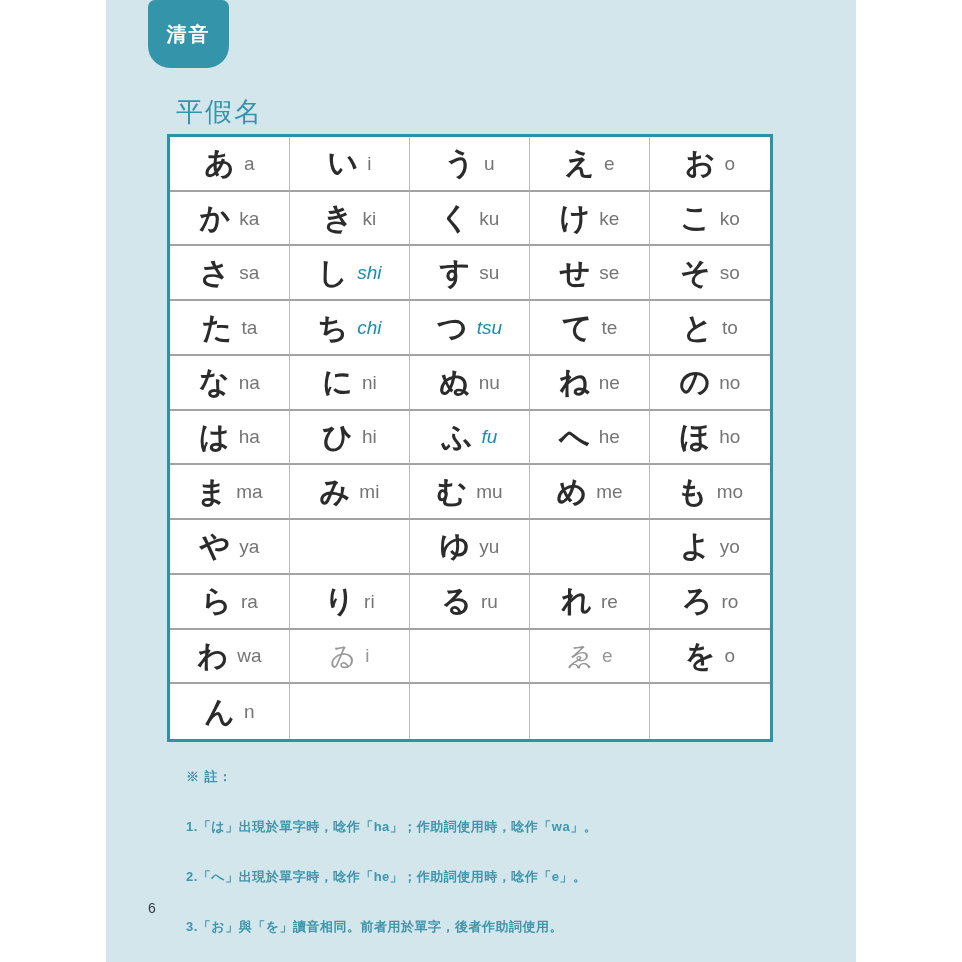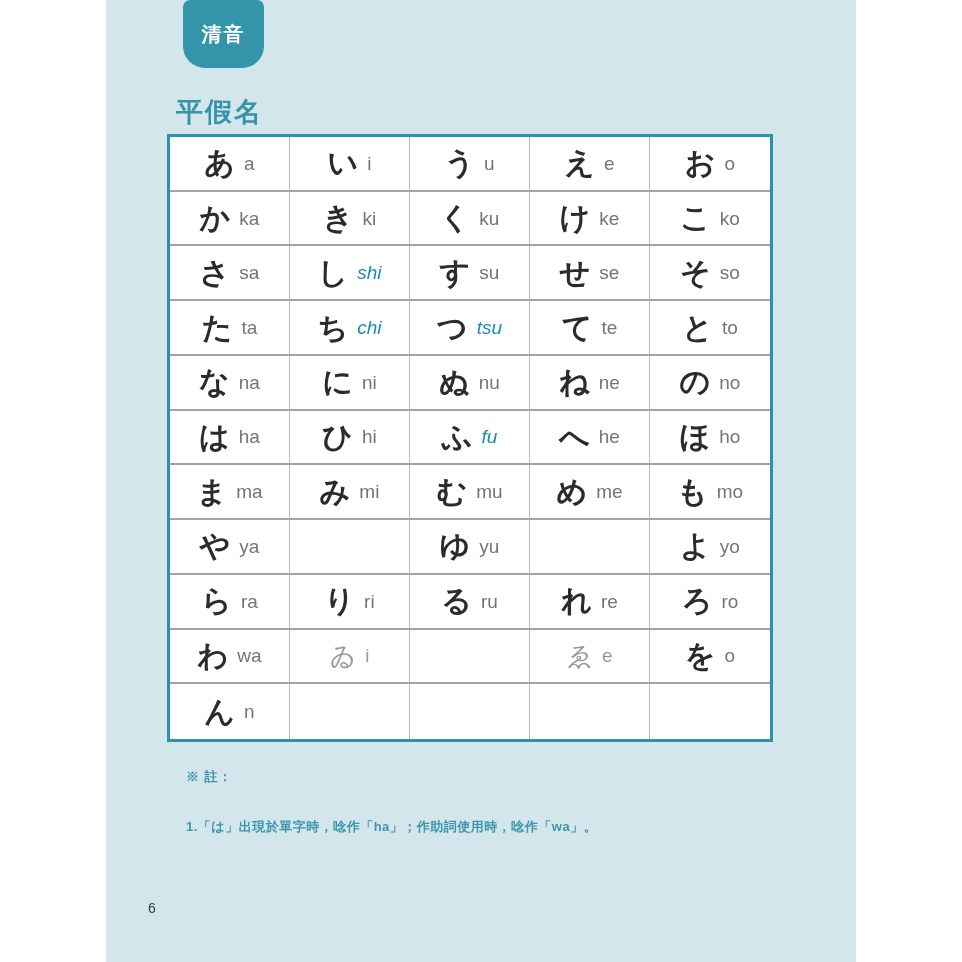--- a/index.html
+++ b/index.html
@@ -11,30 +11,30 @@
     --romaji-accent:#1b8cb0;
     --obsolete-gray:#979797;
     --note-text:#3f96ab;
   }
   html,body{margin:0;padding:0;}
   body{background:#ffffff;font-family:"Liberation Sans", sans-serif;}
   .canvas{position:relative;width:962px;height:962px;background:#ffffff;overflow:hidden;}
   .page{position:absolute;left:106px;top:0;width:750px;height:962px;background:var(--page-background);}
 
   .badge{
-    position:absolute;left:77px;top:0;width:81px;height:68px;
+    position:absolute;left:42px;top:0;width:81px;height:68px;
     background:var(--teal-accent);
     border-radius:7px 7px 22px 22px;
     display:flex;align-items:center;justify-content:center;
   }
   .badge span{color:#ffffff;font-size:20px;font-weight:700;letter-spacing:2px;}
 
   .title{
     position:absolute;left:70px;top:94px;margin:0;
-    color:var(--teal-accent);font-size:27px;font-weight:700;letter-spacing:2px;
+    color:var(--teal-accent);font-size:27px;font-weight:400;letter-spacing:2px;
   }
 
   .kana-table{
     position:absolute;left:61px;top:134px;width:606px;height:608px;
     box-sizing:border-box;border:3px solid var(--table-border);
     background:#ffffff;
     display:grid;grid-template-columns:repeat(5,1fr);grid-template-rows:repeat(11,1fr);
   }
   .cell{
     display:flex;align-items:center;justify-content:center;gap:9px;
@@ -272,19 +272,21 @@
         <div class="cell empty"></div>
         <div class="cell empty"></div>
         <div class="cell empty"></div>
         <div class="cell empty"></div>
       </div>
 
     <div class="notes">
       <div class="notes-heading">※ 註：</div>
       <div id="notes-list">
           <div class="note-item">1.「は」出現於單字時，唸作「ha」；作助詞使用時，唸作「wa」。</div>
+          <div class="note-item">2.「へ」出現於單字時，唸作「he」；作助詞使用時，唸作「e」。</div>
+          <div class="note-item">3.「お」與「を」讀音相同。前者用於單字，後者作助詞使用。</div>
         </div>
     </div>
 
     <div class="page-number">6</div>
 
   </div>
 </div>
 
 </body></html>

